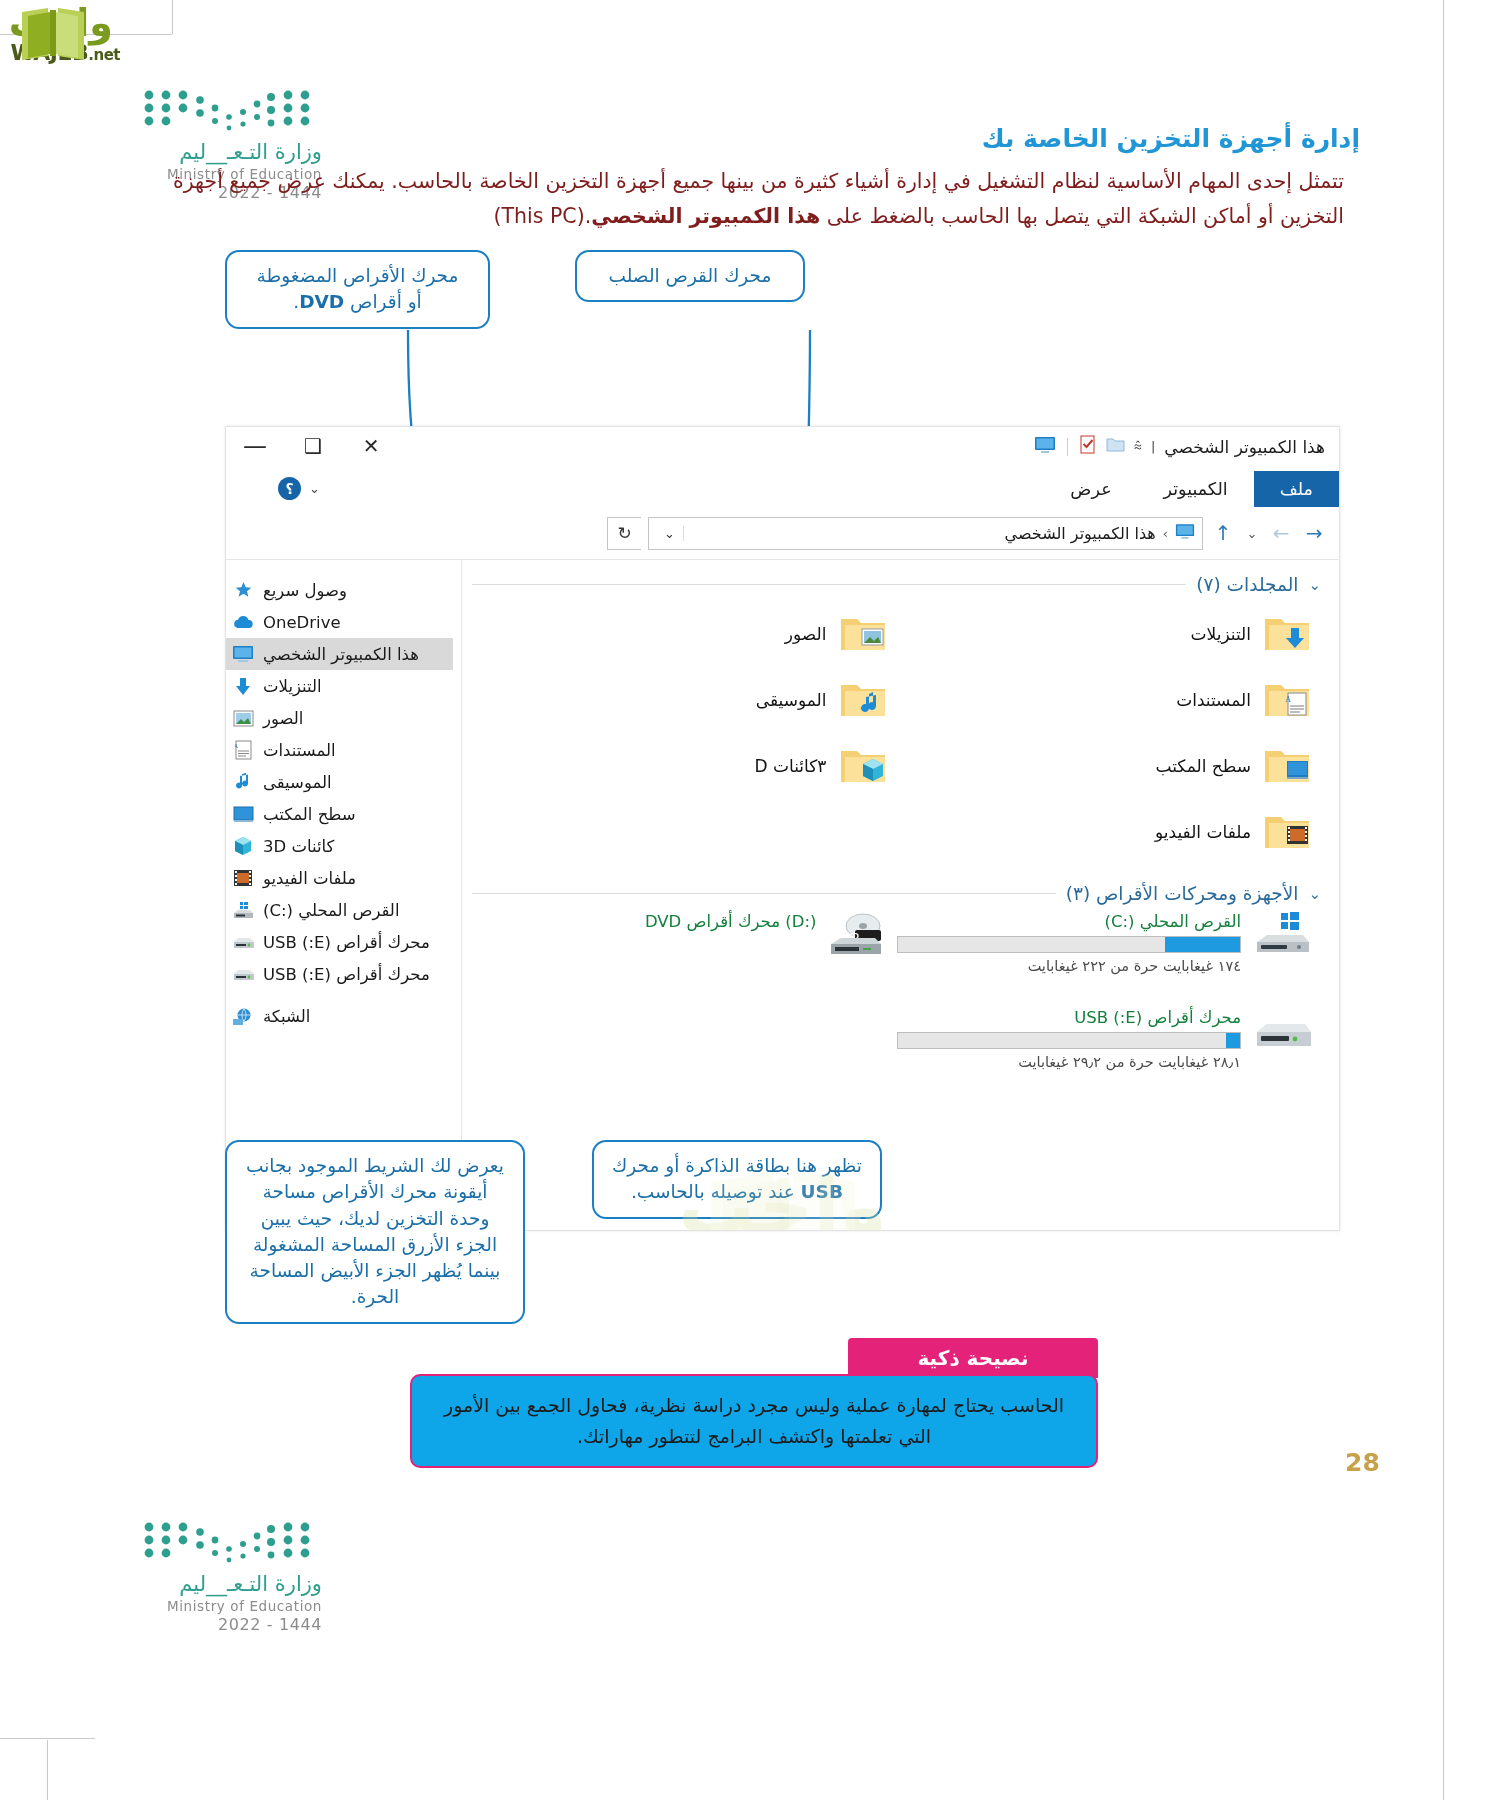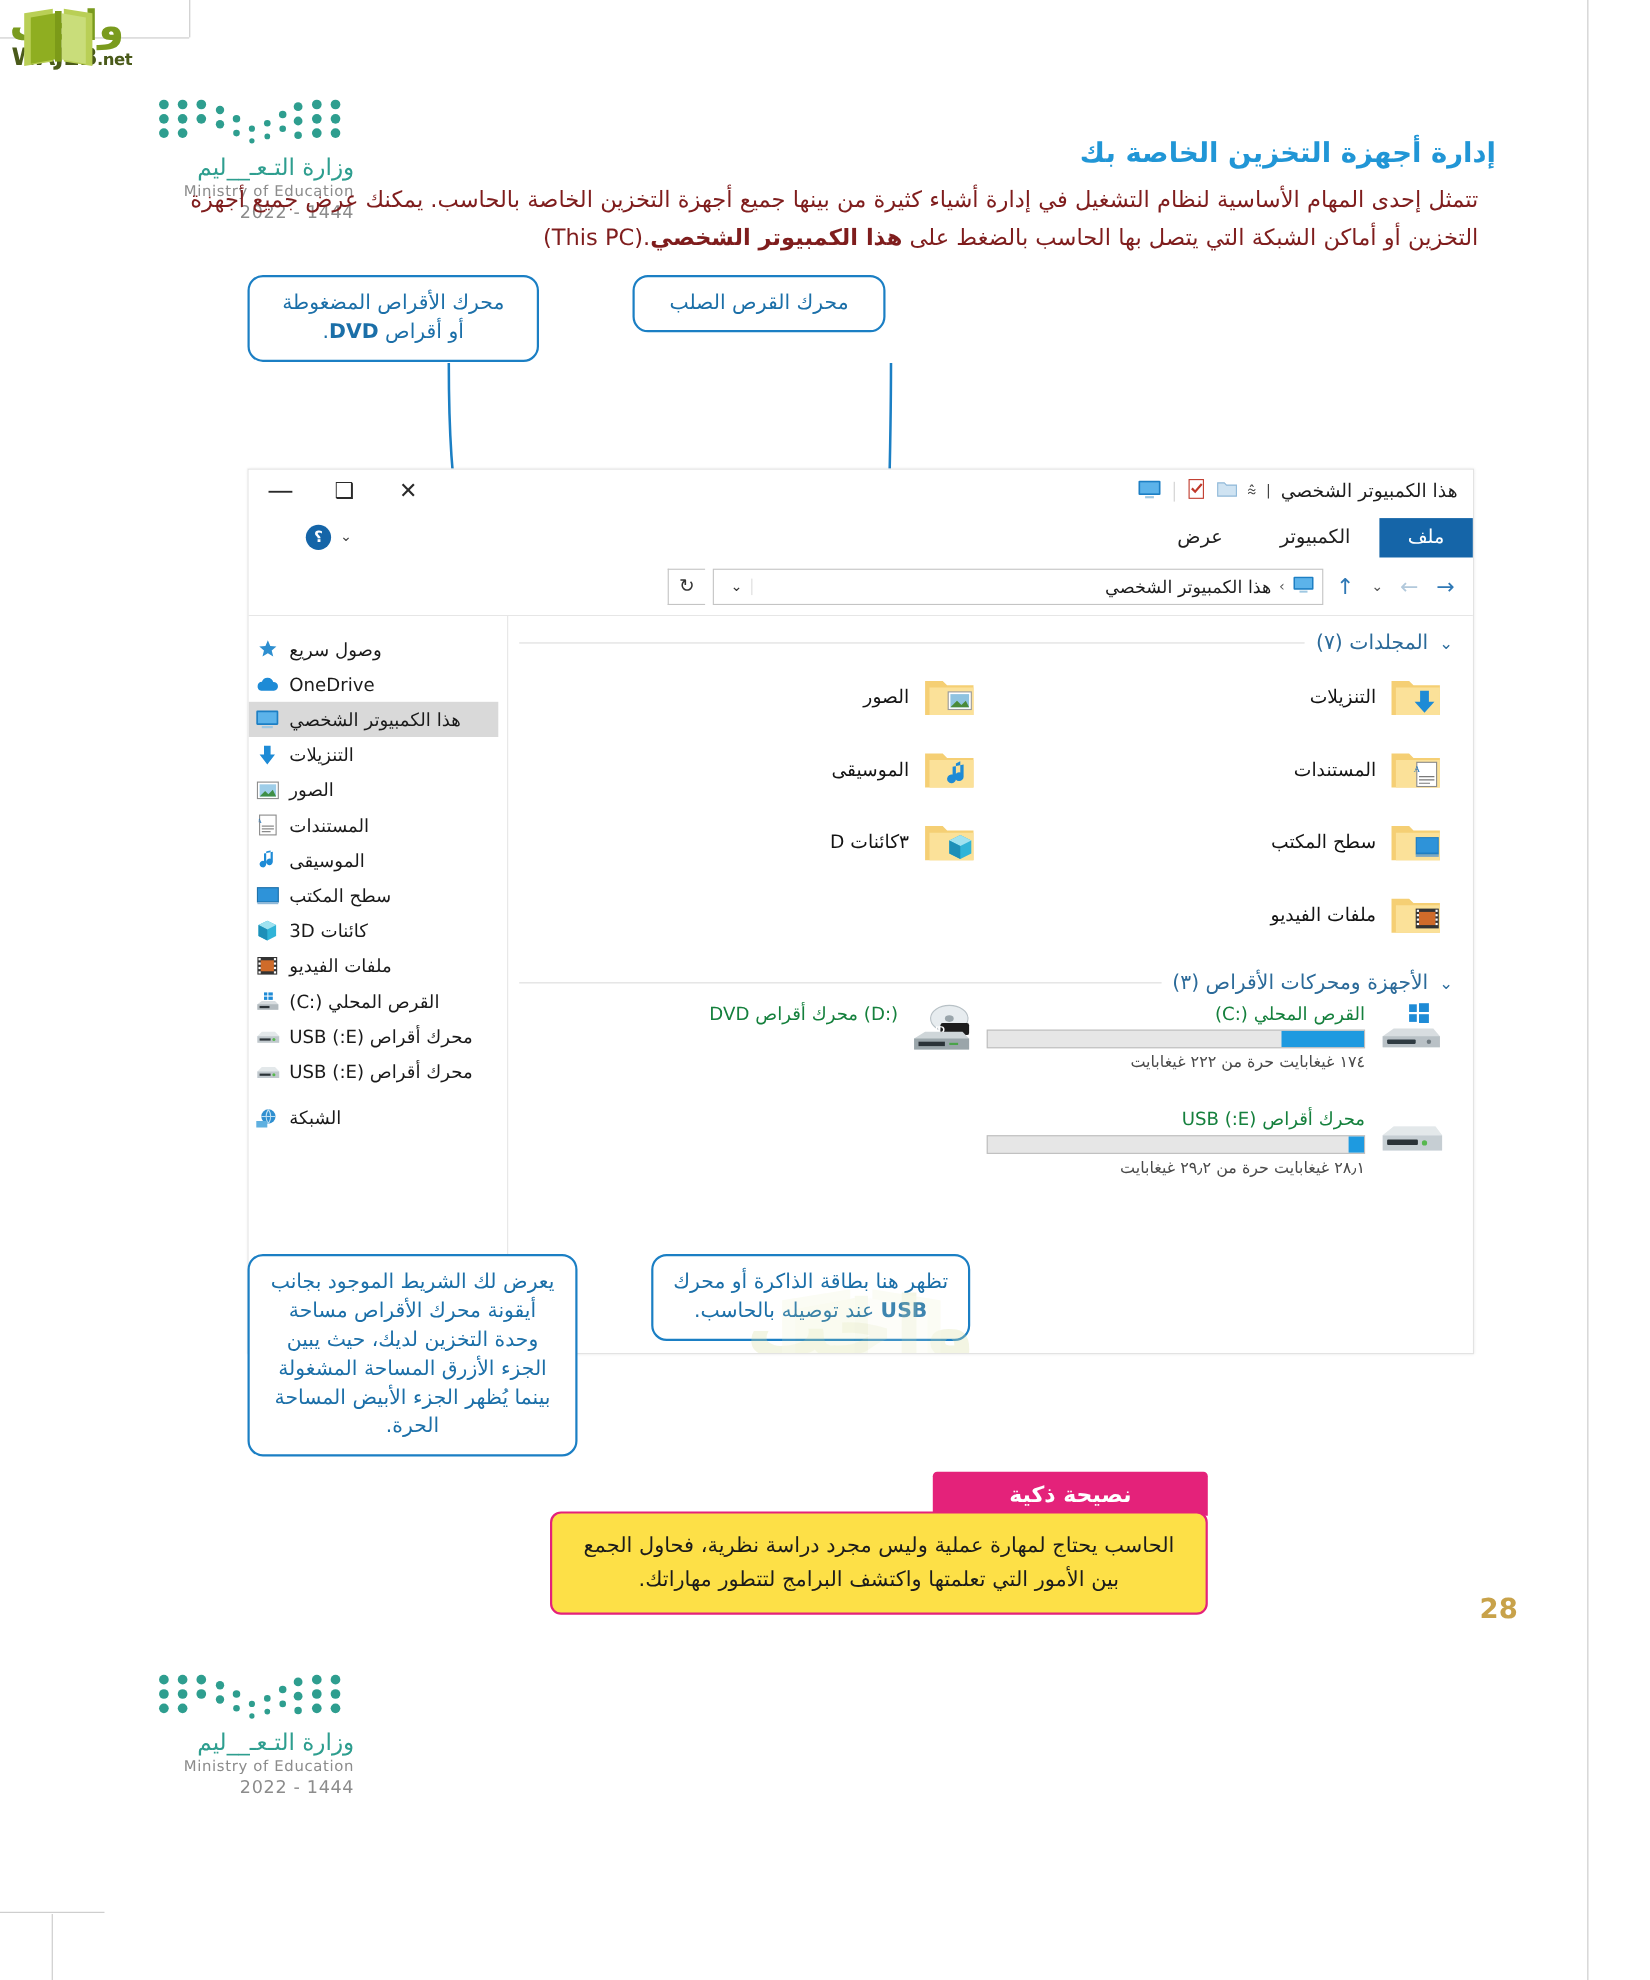--- a/index.html
+++ b/index.html
@@ -156,22 +156,22 @@
   .wm-book { position:absolute; left:150px; top:-4px; width:160px; height:120px; opacity:.55; }
 
   
   .tip-tab {
     position:absolute; right:402px; top:1338px; width:250px; height:40px;
     background:#e4227a; color:#fff; font-size:20px; font-weight:bold;
     display:flex; align-items:center; justify-content:center;
     border-radius:4px 4px 0 0;
   }
   .tip-body {
-    position:absolute; right:402px; top:1374px; width:598px; min-height:94px;
-    border:2px solid #e4227a; border-radius:10px; background:#fde047;
+    position:absolute; right:402px; top:1374px; width:688px; min-height:94px;
+    border:2px solid #e4227a; border-radius:10px; background:#0ea5e9;
     color:#1b1b1b; font-size:19px; line-height:1.62; text-align:center;
     padding:14px 22px;
   }
 
   .pagenum { position:absolute; left:1345px; top:1448px; font-size:25px; font-weight:bold; color:#c8a24a; }
 </style>
 </head>
 <body>
 
 <div class="page">

